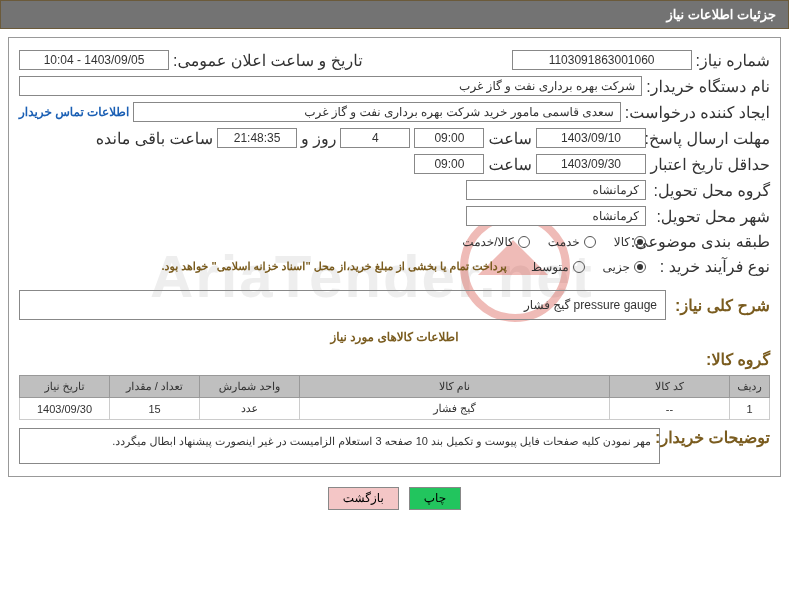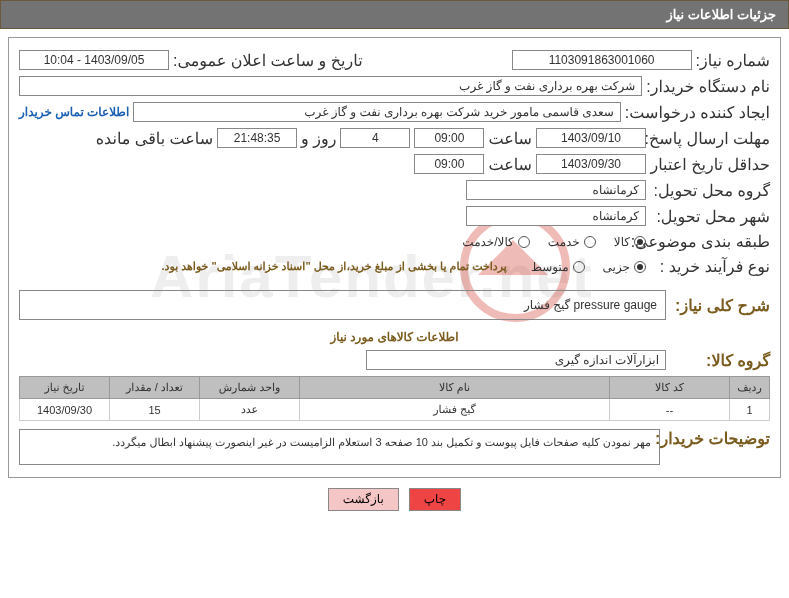--- a/index.html
+++ b/index.html
@@ -142,21 +142,21 @@
   gap: 10px;
   margin: 10px 0;
 }
 .btn {
   border: 1px solid #888;
   padding: 3px 14px;
   font-size: 12px;
   cursor: pointer;
   font-family: Tahoma;
 }
-.btn-print { background: #ef4444; }
+.btn-print { background: #22c55e; }
 .btn-back { background: #f4c6c6; }
 .spacer { flex: 1; }
 </style>
 </head>
 <body>
 
 <div class="watermark">
   <span>AriaTender.net</span>
   <div class="red-circle"></div>
 </div>
@@ -249,21 +249,20 @@
 
   <div class="form-row" style="margin-top:14px;align-items:stretch">
     <span class="label bold" style="width:100px;color:#7a5c1f;padding-top:6px">شرح کلی نیاز:</span>
     <div class="big-input field-wide">pressure gauge  گیج فشار</div>
   </div>
 
   <div class="section-title">اطلاعات کالاهای مورد نیاز</div>
 
   <div class="form-row">
     <span class="label bold" style="width:100px;color:#7a5c1f">گروه کالا:</span>
-    <span class="field-box" style="width:300px">ابزارآلات اندازه گیری</span>
   </div>
 
   <table class="data-table">
     <thead>
       <tr>
         <th style="width:40px">ردیف</th>
         <th style="width:120px">کد کالا</th>
         <th>نام کالا</th>
         <th style="width:100px">واحد شمارش</th>
         <th style="width:90px">تعداد / مقدار</th>

